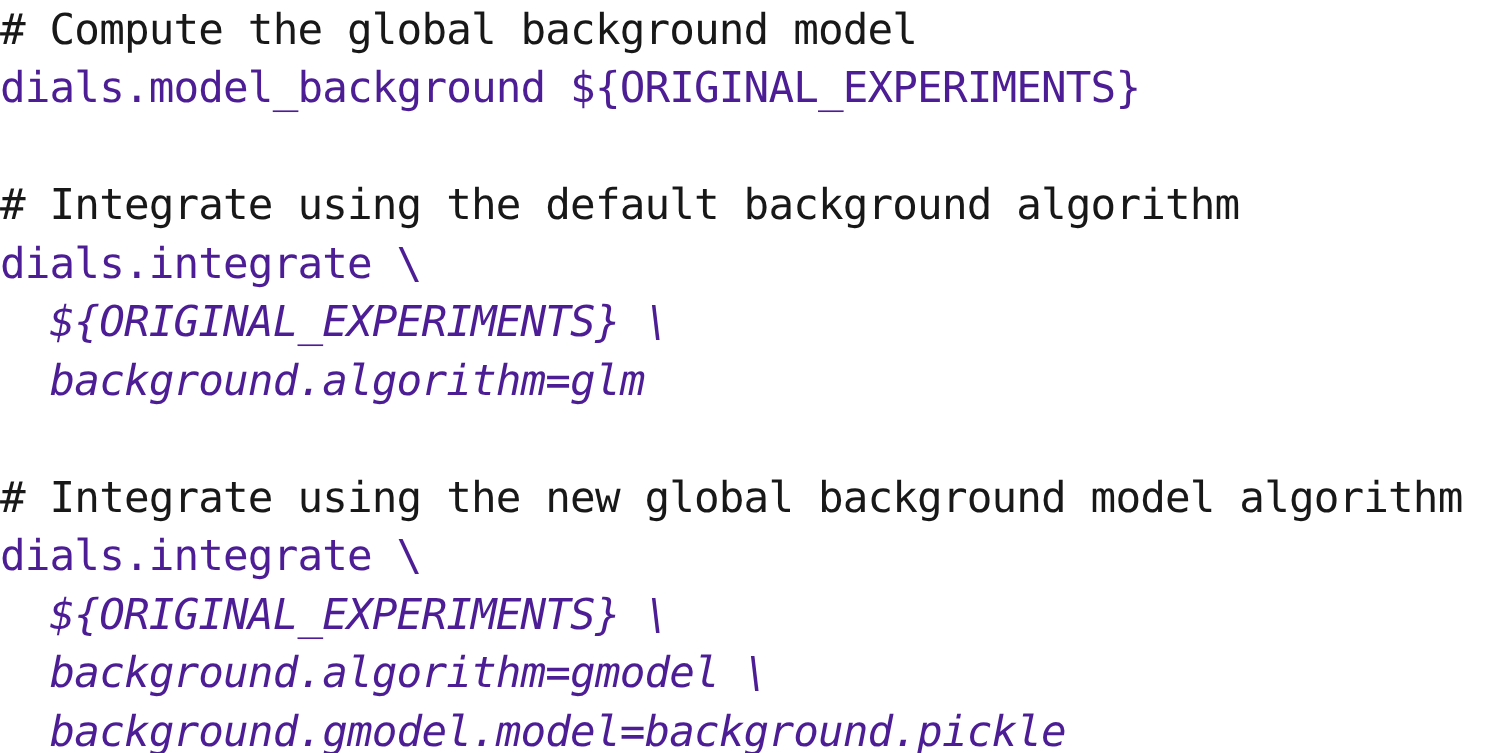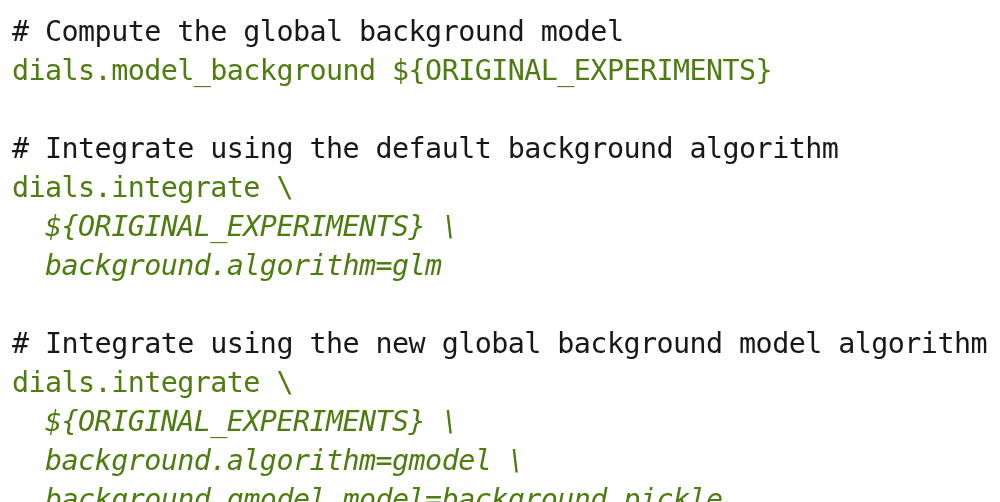--- a/index.html
+++ b/index.html
@@ -13,25 +13,25 @@
     height: 502px;
     overflow: hidden;
     font-family: "DejaVu Sans Mono", "Liberation Mono", monospace;
   }
   #code-listing {
     position: relative;
     width: 1000px;
     height: 502px;
     background: #ffffff;
     box-sizing: border-box;
-    padding: 12px;
+    padding: 0;
   }
   .code-line {
     display: block;
-    color: #4d7c0f;
+    color: #4c1d95;
     font-family: "DejaVu Sans Mono", "Liberation Mono", monospace;
     font-size: 28.4px;
     line-height: 39px;
     height: 39px;
     letter-spacing: -0.02em;
     white-space: pre;
     margin: 0;
     padding: 0;
     -webkit-font-smoothing: antialiased;
   }

